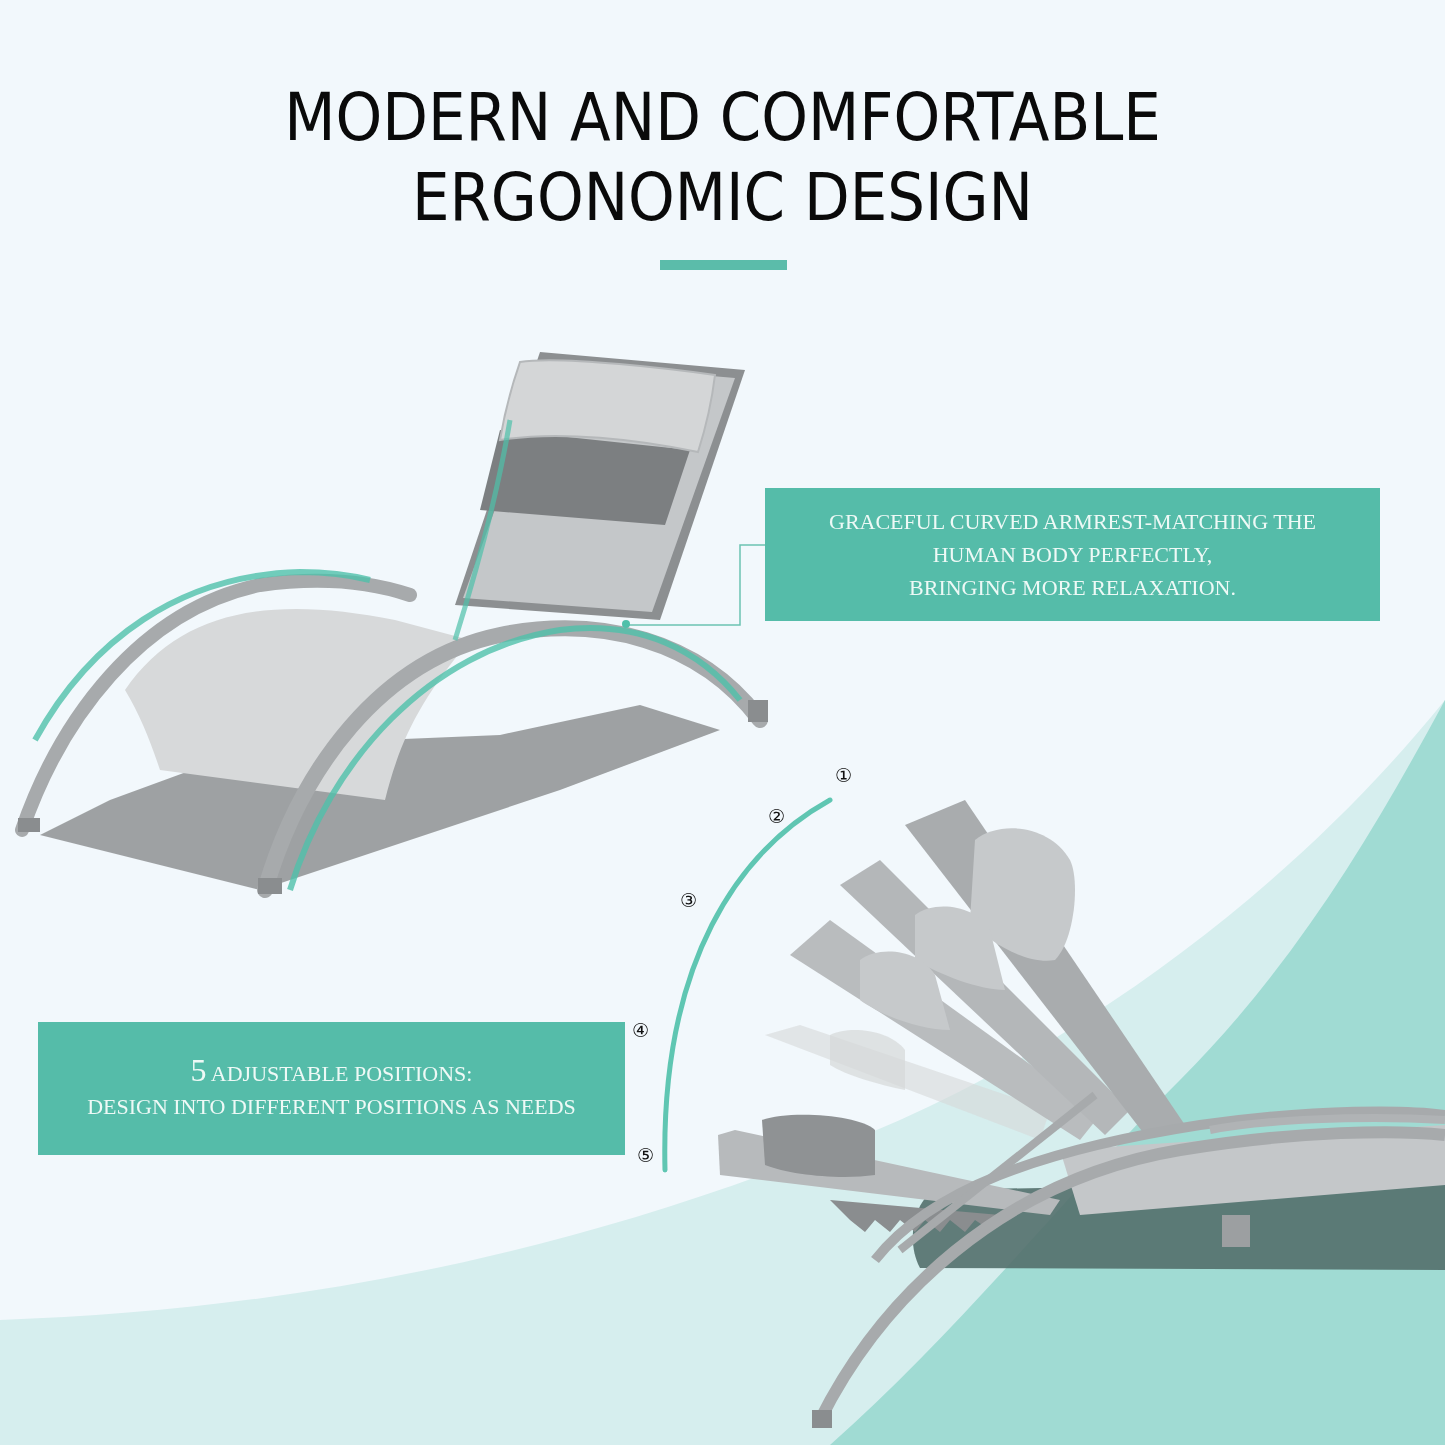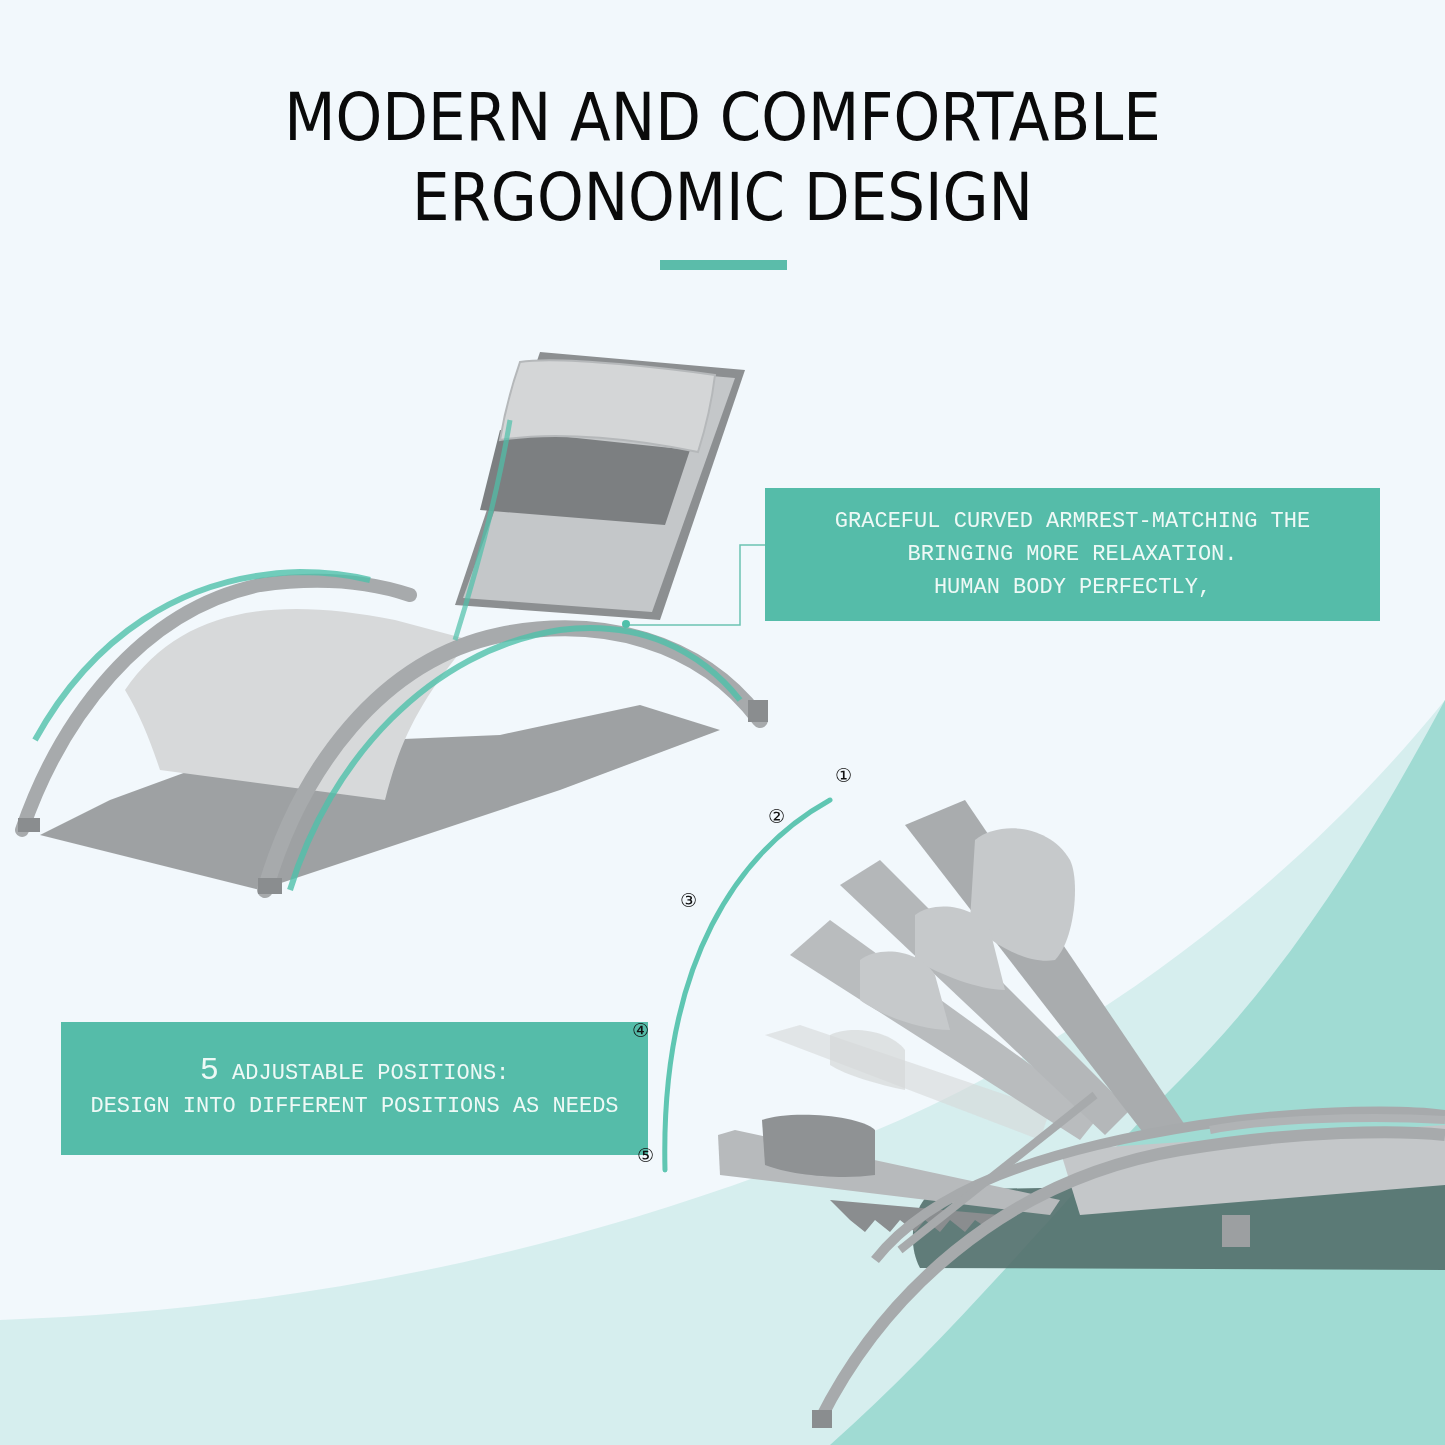--- a/index.html
+++ b/index.html
@@ -1,23 +1,23 @@
 <!DOCTYPE html>
 <html><head>
 <meta charset="utf-8">
 <style>
   html, body { margin: 0; padding: 0; }
   body { width: 1445px; height: 1445px; position: relative; overflow: hidden; background: #f2f8fc; font-family: "DejaVu Sans", sans-serif; }
   .bg-svg { position: absolute; left: 0; top: 0; width: 1445px; height: 1445px; }
   .title { position: absolute; left: 0; top: 78px; width: 1445px; text-align: center; color: #0a0a0a; font-family: "DejaVu Sans", sans-serif; font-weight: normal; font-size: 66px; line-height: 80px; letter-spacing: 0px; transform: scaleX(0.9); transform-origin: center; }
   .title div { white-space: nowrap; }
   .title-rule { position: absolute; left: 660px; top: 260px; width: 127px; height: 10px; background: #5bbcaa; }
-  .callout { position: absolute; background: #55bca9; color: #eef9f6; font-family: Liberation Mono, monospace; text-align: center; display: flex; flex-direction: column; justify-content: center; align-items: center; }
+  .callout { position: absolute; background: #55bca9; color: #eef9f6; font-family: Liberation Serif, serif; text-align: center; display: flex; flex-direction: column; justify-content: center; align-items: center; }
   .callout-armrest { left: 765px; top: 488px; width: 615px; height: 133px; font-size: 22px; line-height: 33px; }
-  .callout-positions { left: 38px; top: 1022px; width: 587px; height: 133px; font-size: 22px; line-height: 33px; margin-left: 23px; }
+  .callout-positions { left: 38px; top: 1022px; width: 587px; height: 133px; font-size: 22px; line-height: 33px; }
   .callout-positions .big { font-size: 32px; }
   .num { position: absolute; font-family: "DejaVu Sans", sans-serif; font-size: 19px; color: #111; }
   .chair { position: absolute; left: 0; top: 0; width: 1445px; height: 1445px; }
 </style>
 </head>
 <body>
 
 <svg class="bg-svg" viewBox="0 0 1445 1445" xmlns="http://www.w3.org/2000/svg">
 
   <path d="M0 1320 C 300 1310, 600 1250, 900 1120 C 1100 1030, 1300 880, 1445 700 L1445 1445 L0 1445 Z" fill="#d6eeee"></path>
@@ -88,22 +88,22 @@
     <path d="M875 1260 C 930 1190, 1040 1150, 1200 1125 C 1320 1108, 1410 1110, 1445 1115" fill="none" stroke="#a7aaac" stroke-width="10"></path>
     <path d="M1210 1130 C 1260 1120, 1360 1115, 1445 1120" fill="none" stroke="#b0b3b5" stroke-width="8"></path>
     <path d="M1095 1095 L900 1250" fill="none" stroke="#a7aaac" stroke-width="8"></path>
     <rect x="1222" y="1215" width="28" height="32" fill="#9c9fa1"></rect>
     <rect x="812" y="1410" width="20" height="18" fill="#8a8d8f"></rect>
   </g>
 </svg>
 
 <div class="callout callout-armrest">
   <div>GRACEFUL CURVED ARMREST-MATCHING THE</div>
+  <div>HUMAN BODY PERFECTLY,</div>
   <div>BRINGING MORE RELAXATION.</div>
-  <div>HUMAN BODY PERFECTLY,</div>
 </div>
 
 <div class="callout callout-positions">
   <div><span class="big">5</span><span> ADJUSTABLE POSITIONS:</span></div>
   <div>DESIGN INTO DIFFERENT POSITIONS AS NEEDS</div>
 </div>
 
 <span class="num" style="left:835px; top:764px;">①</span>
 <span class="num" style="left:768px; top:805px;">②</span>
 <span class="num" style="left:680px; top:889px;">③</span>

